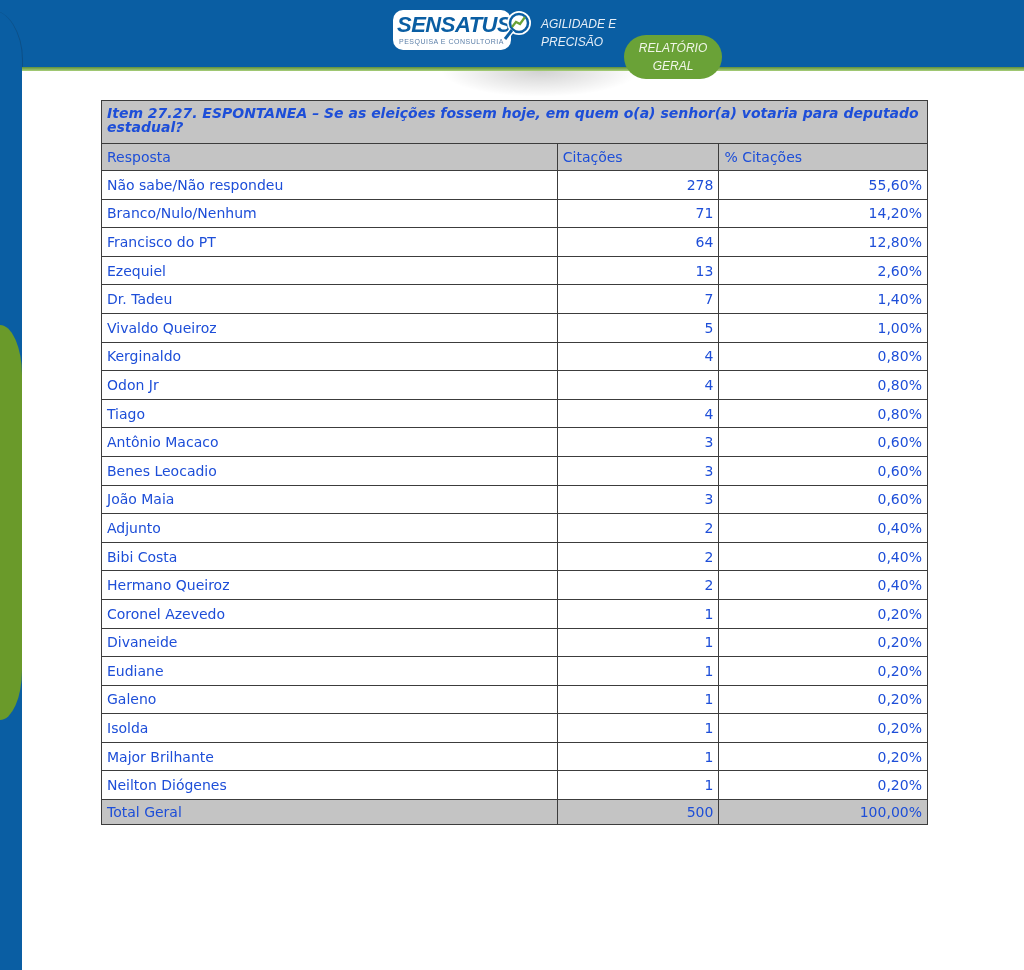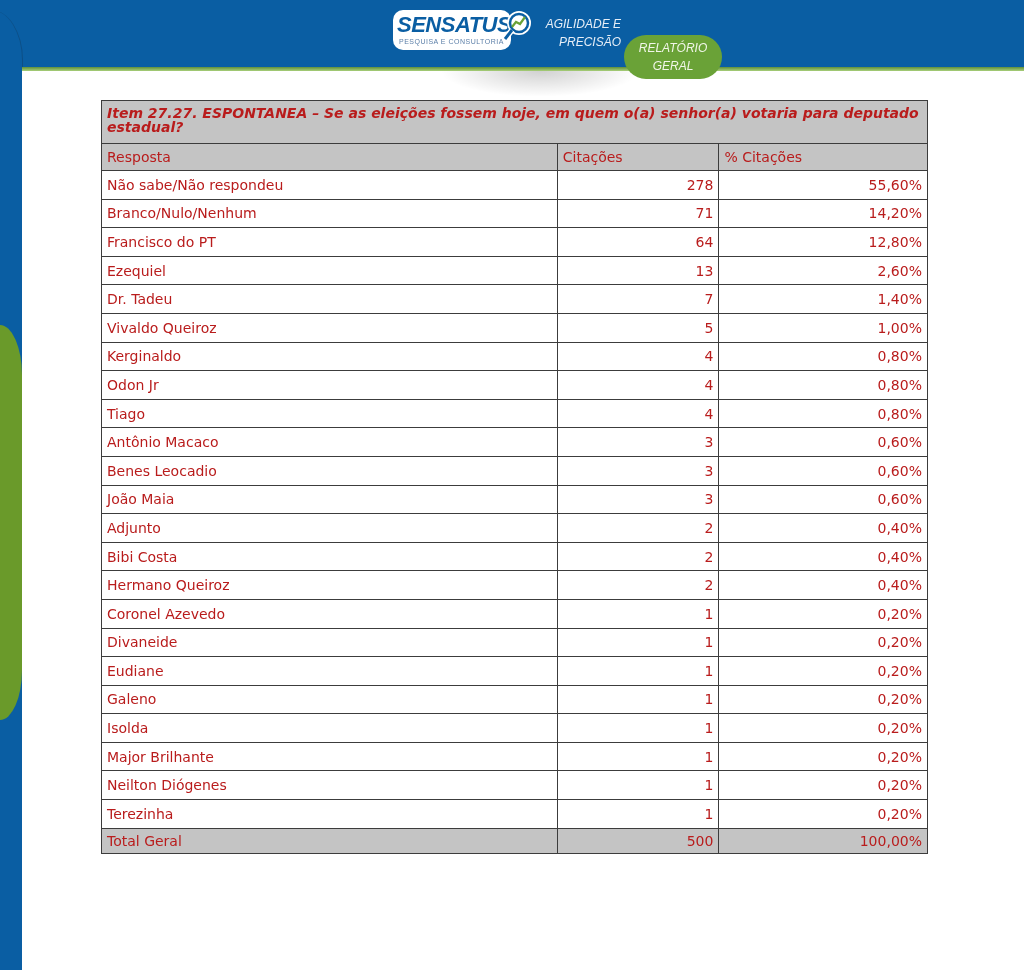--- a/index.html
+++ b/index.html
@@ -49,34 +49,34 @@
   .logo-sub {
     position:absolute; left:6px; top:30px; font-size:7px; color:#5b7fa8;
     letter-spacing:0.5px;
     font-family:"Liberation Sans", sans-serif;
   }
   .logo-icon {
     position:absolute; left:108px; top:0px; width:36px; height:40px;
   }
   .tagline {
     position:absolute; left:541px; top:15px; width:80px;
-    color:#e6eef7; font-style:italic; font-size:12px; line-height:18px; text-align:right;
+    color:#e6eef7; font-style:italic; font-size:12px; line-height:18px; text-align:left;
     font-family:"Liberation Sans", sans-serif;
   }
   .report-pill {
     position:absolute; left:624px; top:11px; width:98px; height:44px;
     background:#6aa237; border-radius:22px; color:#f1f6e8;
     font-style:italic; font-size:12px; line-height:18px; text-align:center;
     display:flex; align-items:center; justify-content:center;
     font-family:"Liberation Sans", sans-serif;
     margin-top:24px;
   }
   table.data {
     position:absolute; left:101px; top:100px; width:827px;
-    border-collapse:collapse; font-size:14px; color:#b91c1c;
+    border-collapse:collapse; font-size:14px; color:#1d4ed8;
   }
   table.data td, table.data th {
     border:1.5px solid #3c3c3c; padding:0 5px; font-weight:normal; text-align:left;
   }
   tr.title-row td {
     background:#c4c4c4; font-weight:bold; font-style:italic;
     font-size:14px; line-height:14px; height:41px; padding-top:1px;
     vertical-align:top;
   }
   tr.title-row td span { display:block; padding-top:4px; }
@@ -241,24 +241,19 @@
   <tr class="row">
         <td>Major Brilhante</td>
         <td class="num">1</td>
         <td class="num">0,20%</td>
       </tr>
   <tr class="row">
         <td>Neilton Diógenes</td>
         <td class="num">1</td>
         <td class="num">0,20%</td>
       </tr>
-  <tr class="row">
-        <td>Terezinha</td>
-        <td class="num">1</td>
-        <td class="num">0,20%</td>
-      </tr>
   <tr class="total-row">
     <td>Total Geral</td>
     <td class="num">500</td>
     <td class="num">100,00%</td>
   </tr>
 </tbody>
   </table>
 
 </body></html>

